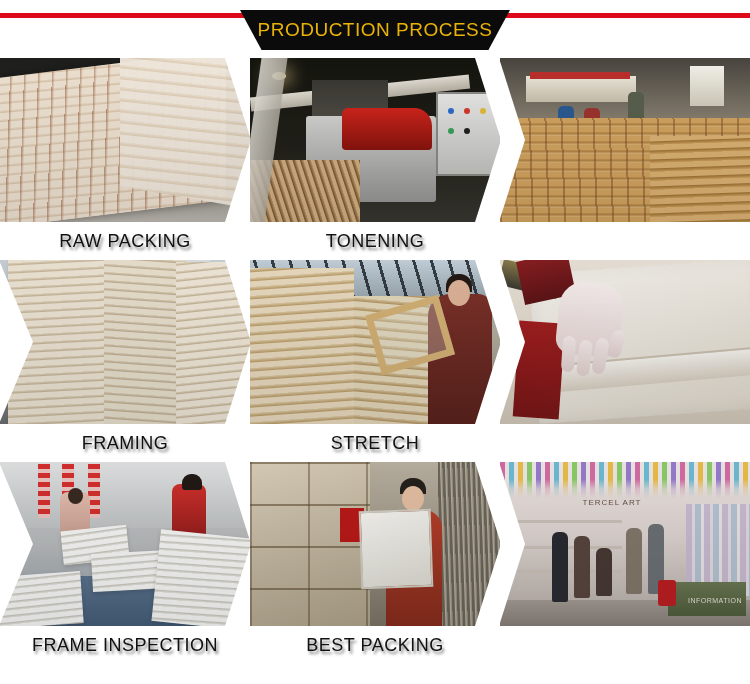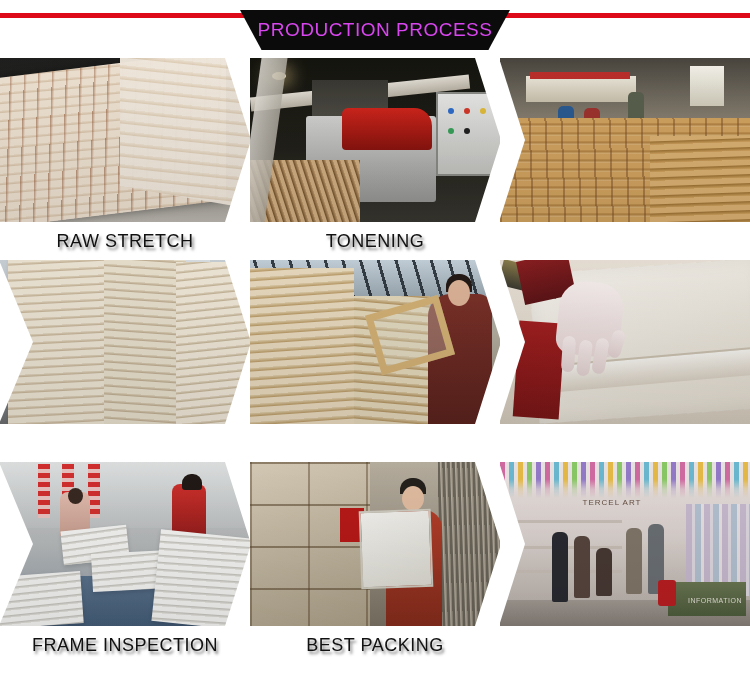--- a/index.html
+++ b/index.html
@@ -18,21 +18,21 @@
   }
   .banner{
     position:absolute;left:50%;top:10px;transform:translateX(-50%);
     width:270px;height:40px;
     background:#0b0b0b;
     clip-path:polygon(0% 0%, 100% 0%, 92% 100%, 8% 100%);
     display:flex;align-items:center;justify-content:center;
     box-shadow:3px 4px 6px rgba(0,0,0,.35);
   }
   .banner-text{
-    color:#d946ef;font-size:19px;letter-spacing:.5px;
+    color:#eab308;font-size:19px;letter-spacing:.5px;
     font-weight:400;white-space:nowrap;
   }
   
   .grid{width:750px;}
   .row{display:flex;width:750px;height:202px;}
   .row.r1{height:164px;}
   .cell{position:relative;overflow:hidden;}
   .c-a{width:250px;height:164px;}
   .c-b{width:250px;height:164px;}
   .c-c{width:250px;height:164px;}
@@ -335,21 +335,21 @@
         <div class="frames"></div>
         <div class="frames2"></div>
         <div class="dim"></div>
       </div>
       <div class="chev-left"></div>
     </div>
   </div>
 
   <div class="labels">
     <div class="label-box">
-      <span class="label">RAW STRETCH</span>
+      <span class="label">RAW PACKING</span>
     </div>
     <div class="label-box">
       <span class="label">TONENING</span>
     </div>
   </div>
 
   <div class="row r1">
 
     <div class="cell c-a">
       <div class="photo p-frm">
@@ -389,20 +389,26 @@
         <div class="fing" style="left:78px;top:80px;transform:rotate(7deg)"></div>
         <div class="fing" style="left:94px;top:78px;transform:rotate(10deg)"></div>
         <div class="fing" style="left:110px;top:70px;height:28px;transform:rotate(16deg)"></div>
         <div class="dim"></div>
       </div>
       <div class="chev-left"></div>
     </div>
   </div>
 
   <div class="labels">
+    <div class="label-box">
+      <span class="label">FRAMING</span>
+    </div>
+    <div class="label-box">
+      <span class="label">STRETCH</span>
+    </div>
   </div>
 
   <div class="row r1">
 
     <div class="cell c-a">
       <div class="photo p-pack">
         <div class="wallp"></div>
         <div class="curt" style="left:38px"></div>
         <div class="curt" style="left:62px"></div>
         <div class="curt" style="left:88px"></div>

